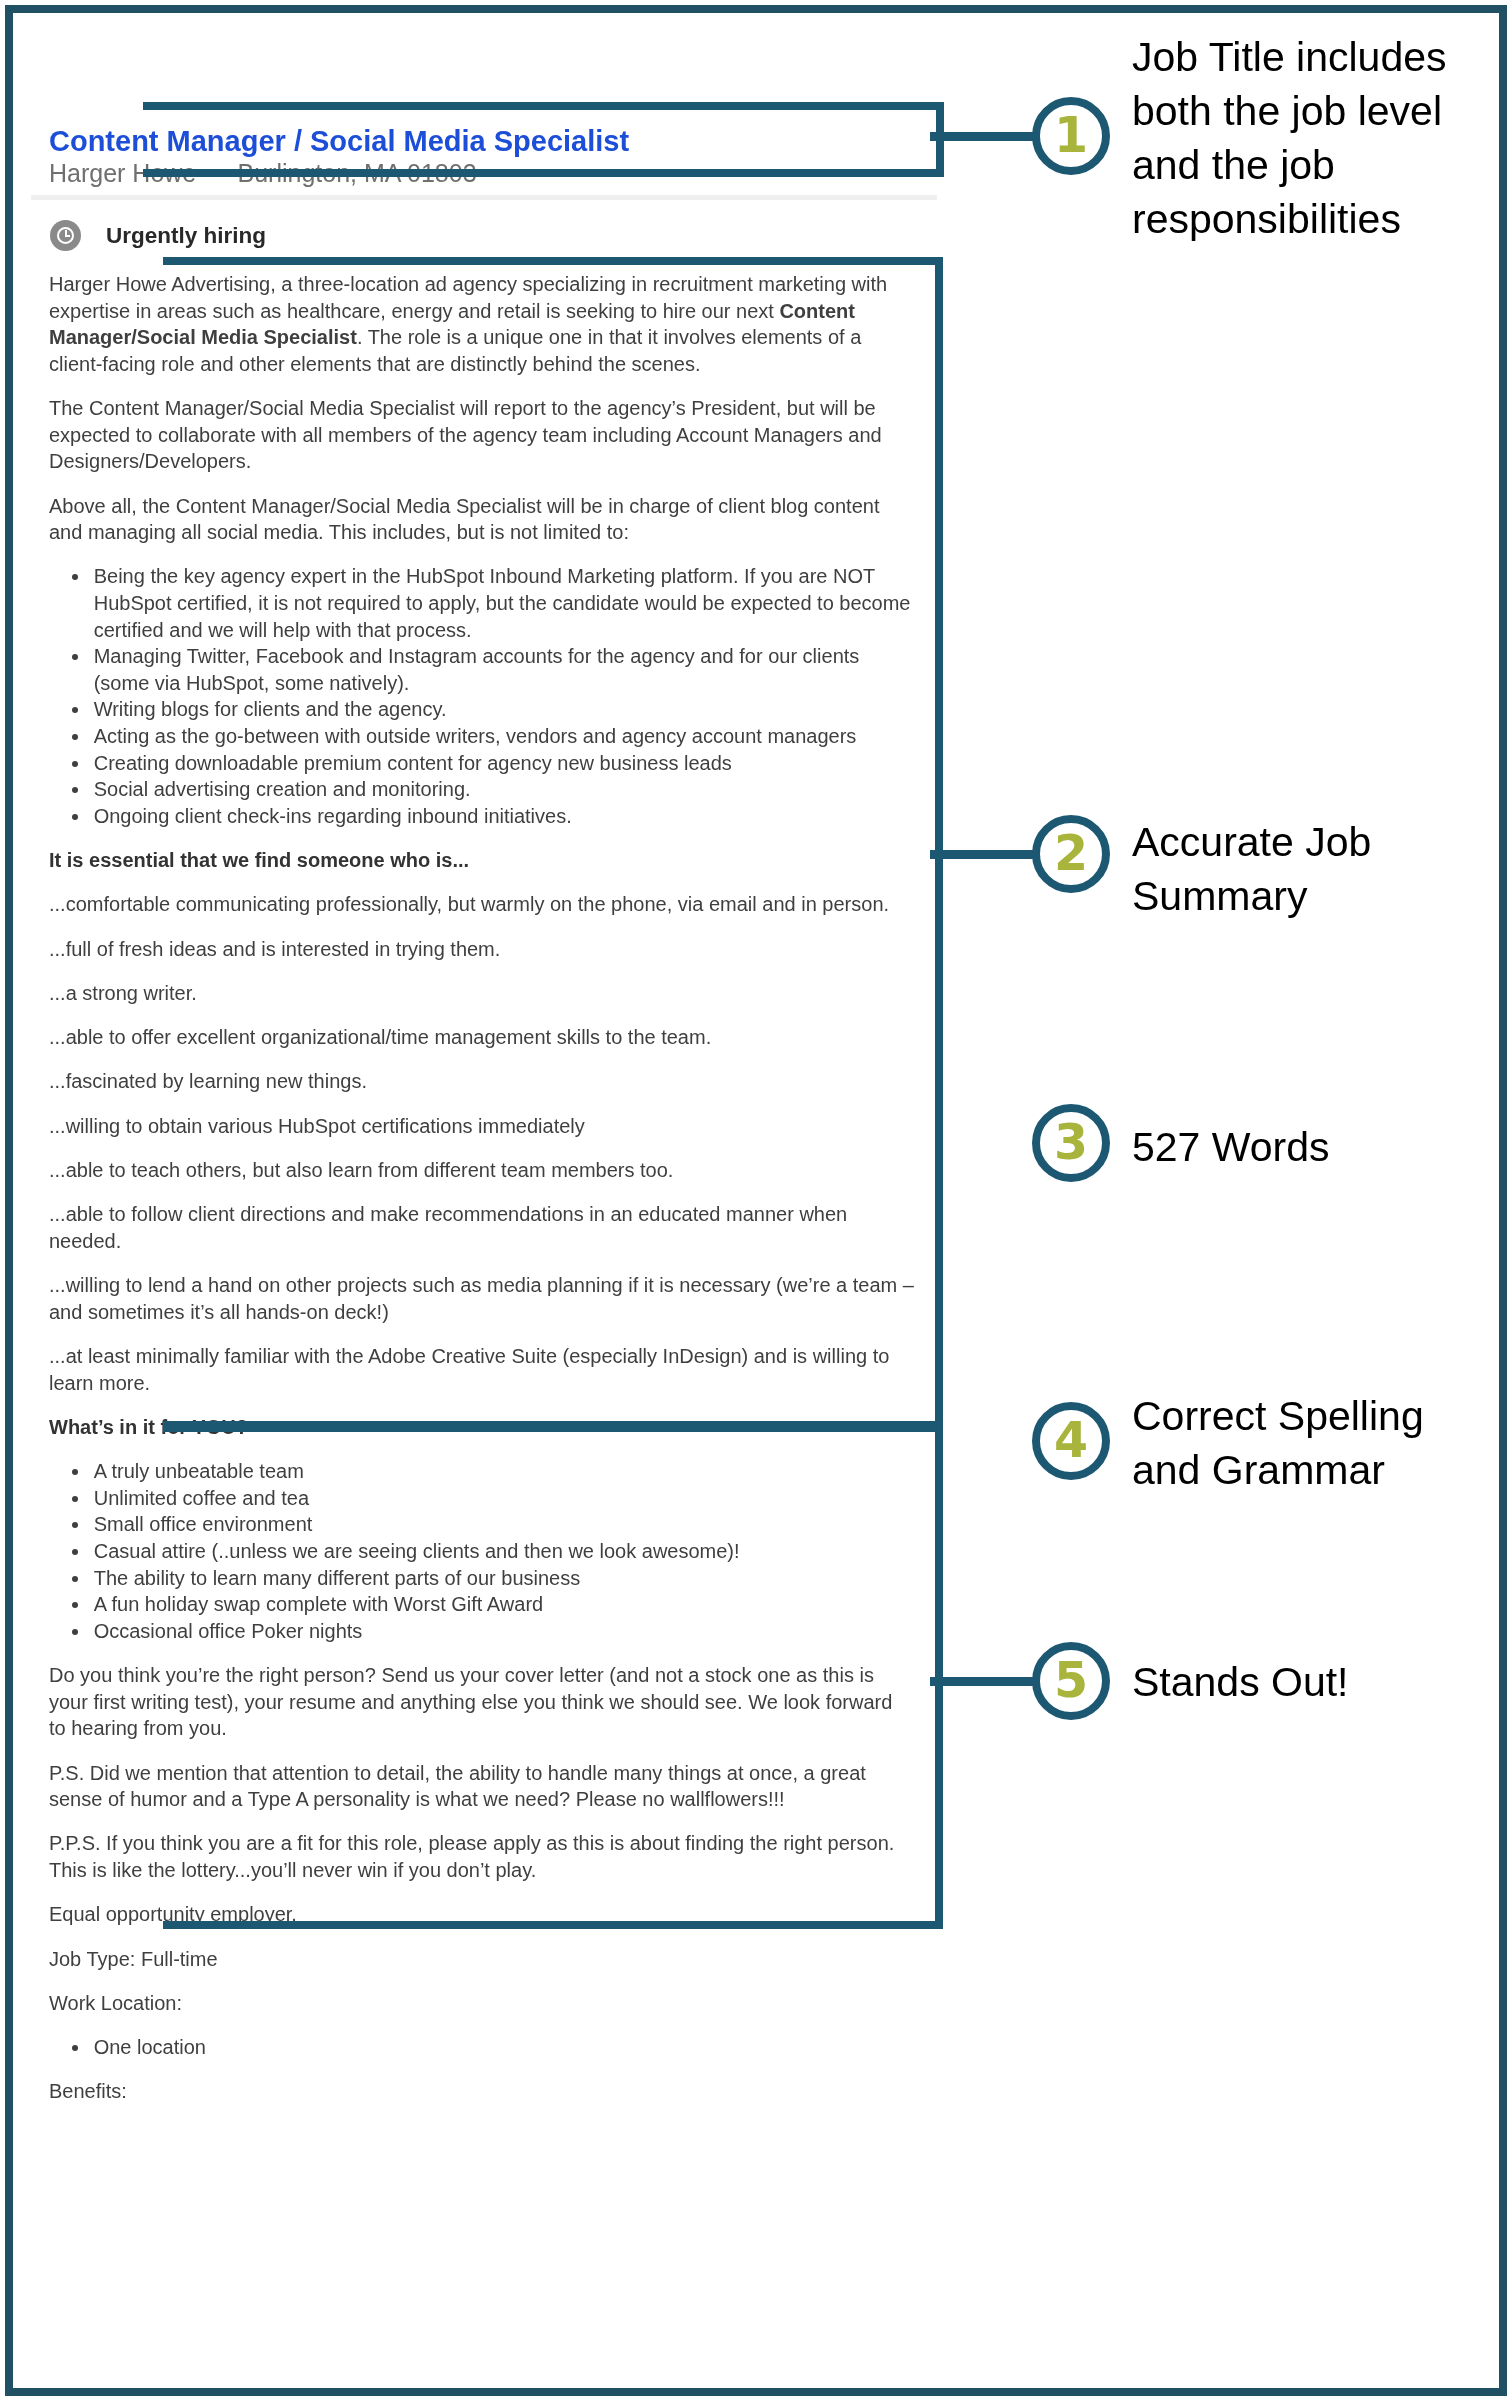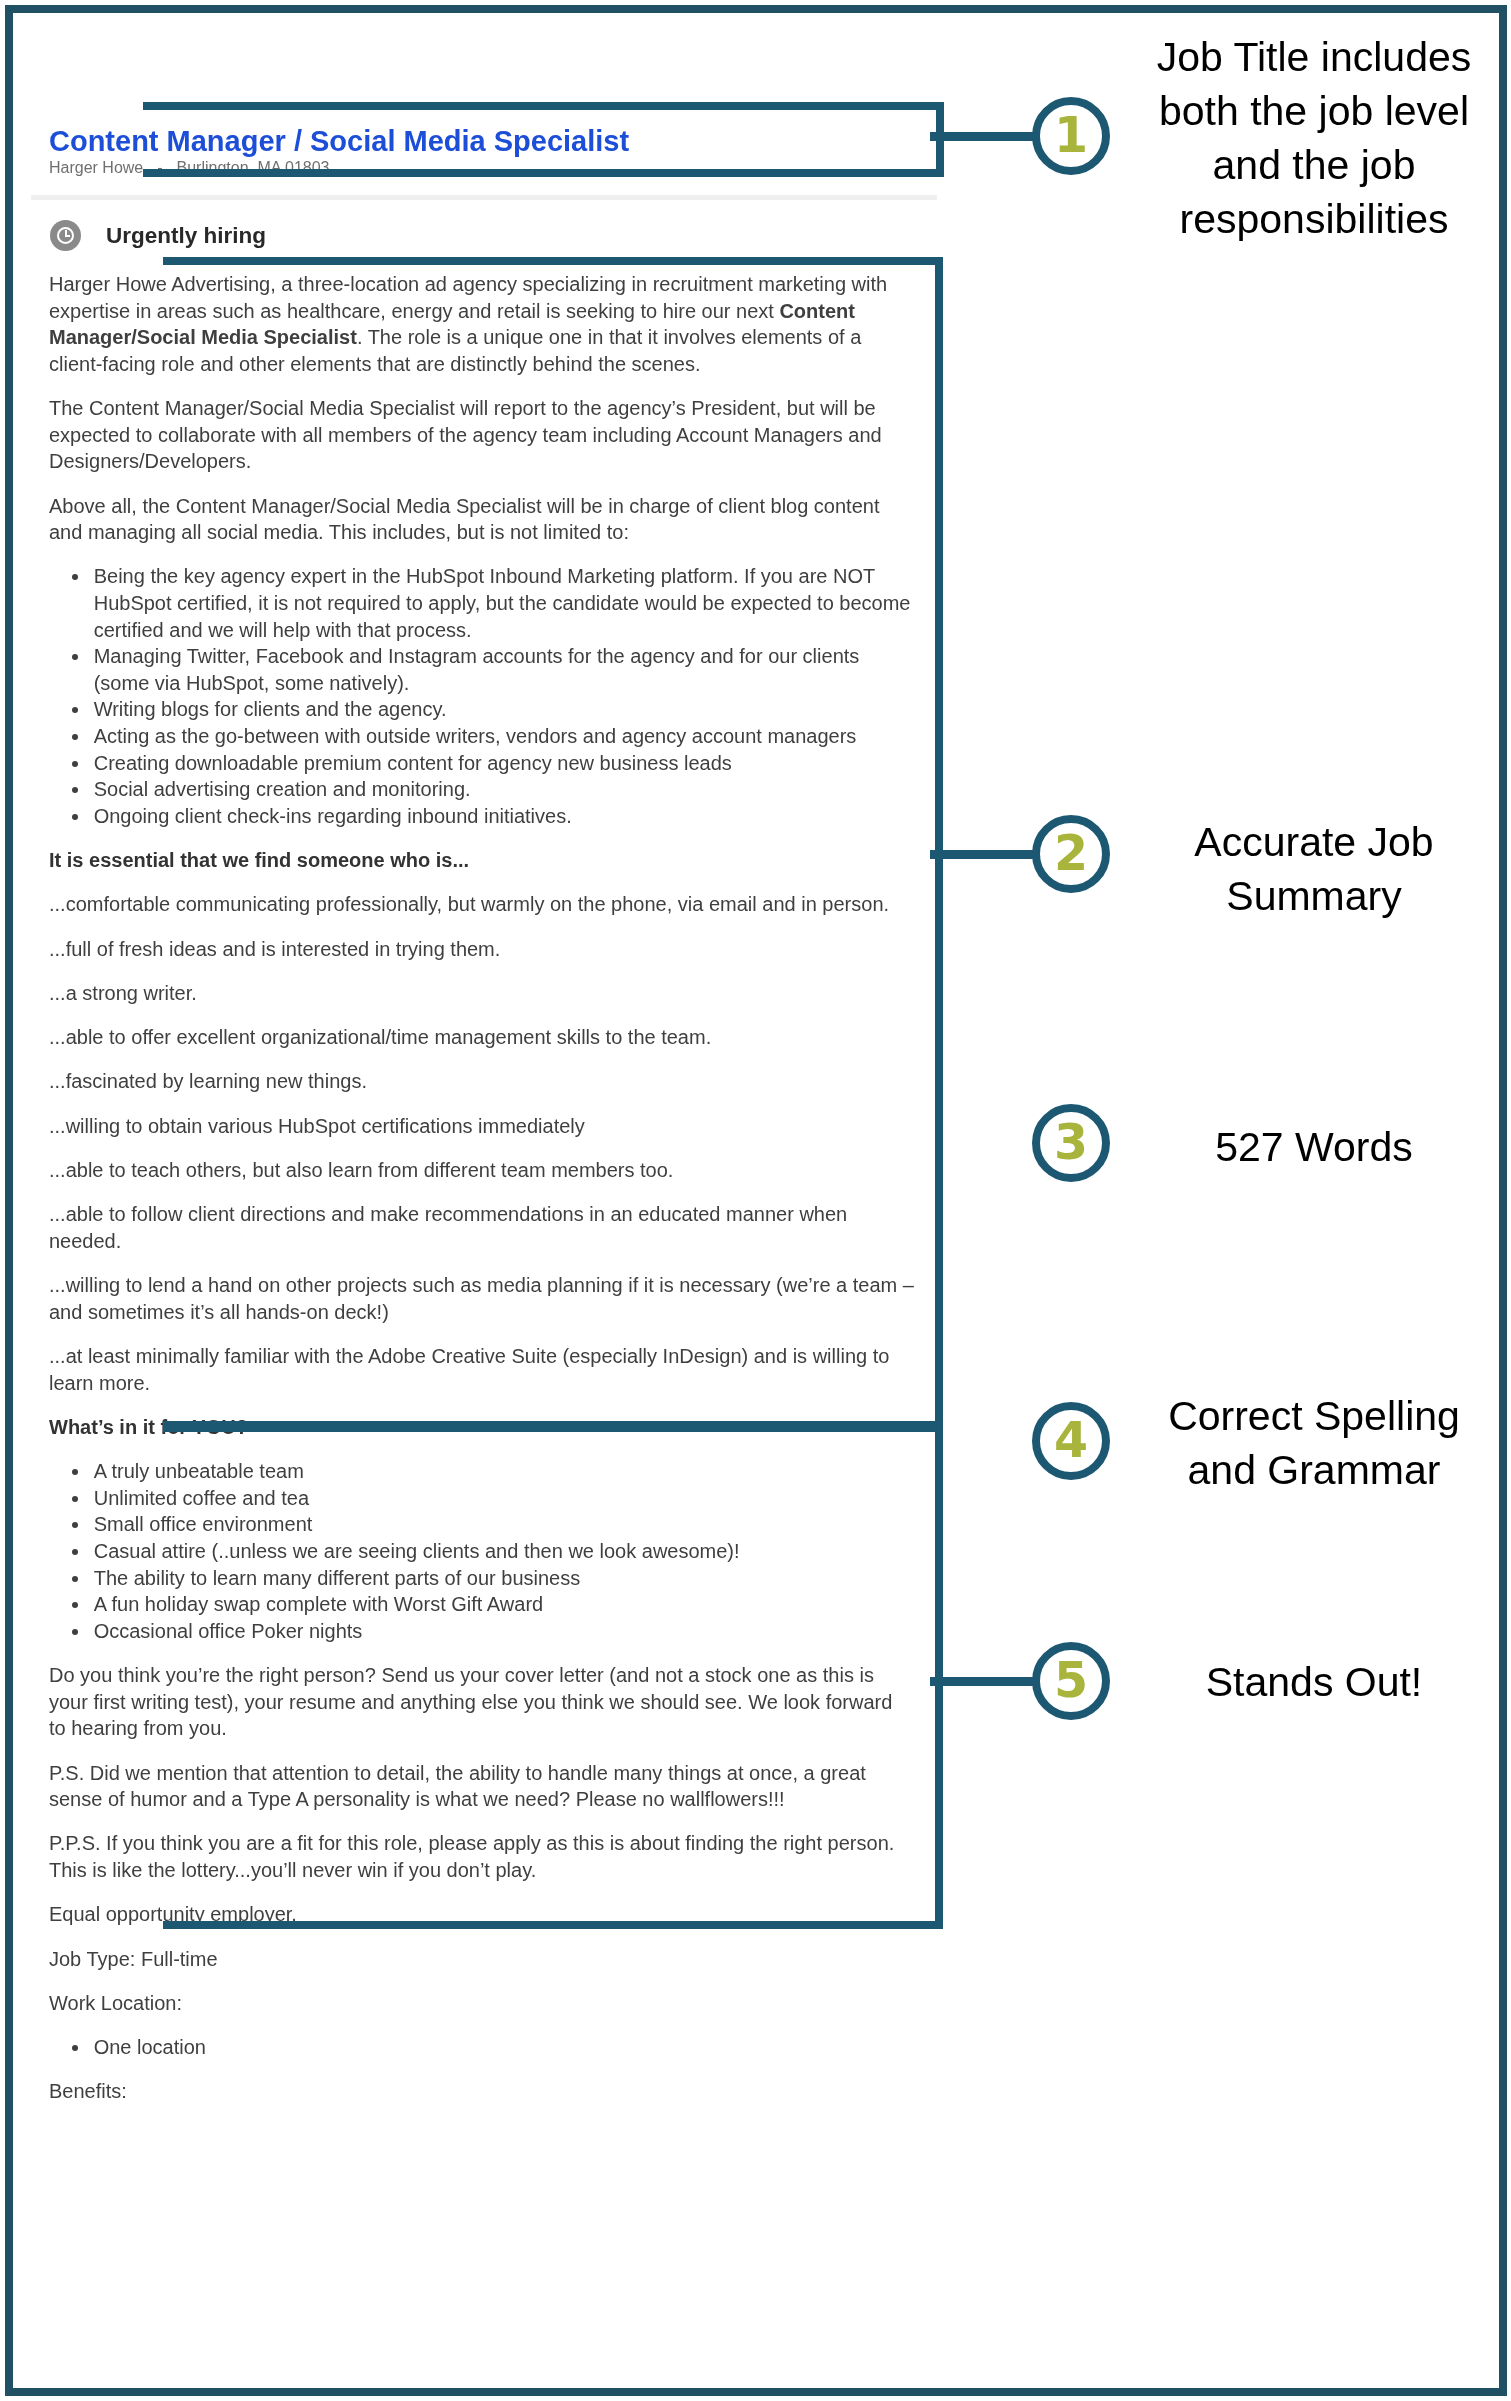--- a/index.html
+++ b/index.html
@@ -3,21 +3,21 @@
 <meta charset="utf-8">
 <style>
   html,body{margin:0;padding:0;background:#fff;}
   body{width:1512px;height:2401px;position:relative;font-family:"Liberation Sans",sans-serif;}
 
   
   .page-frame{position:absolute;left:5.4px;top:5.4px;right:5.4px;bottom:5.4px;border:8.2px solid #1f5064;background:#ffffff;}
 
   
   .job-title{position:absolute;left:49px;top:106px;font-size:29px;font-weight:700;color:#1d4ed8;letter-spacing:0;}
-  .company-line{position:absolute;left:49px;top:159px;font-size:16px;color:#6f6f6f;}
+  .company-line{position:absolute;left:49px;top:159px;font-size:25px;color:#6f6f6f;}
   .company-line span{margin-right:9.5px;}
   .divider{position:absolute;left:31px;top:195px;width:906px;height:4.8px;background:#efefef;}
 
   .badge{position:absolute;left:50px;top:220px;display:flex;align-items:center;}
   .badge-icon{width:31px;height:31px;border-radius:50%;background:#8a8a8a;position:relative;flex:0 0 auto;}
   .badge-icon .face{position:absolute;left:6.8px;top:6.8px;right:6.8px;bottom:6.8px;border:2px solid #fff;border-radius:50%;}
   .badge-icon .hand-h{position:absolute;left:15px;top:9.5px;width:2px;height:6.8px;background:#fff;}
   .badge-icon .hand-m{position:absolute;left:15px;top:15px;width:5.4px;height:2px;background:#fff;}
   .badge-label{margin-left:25px;font-size:22.5px;font-weight:700;color:#282828;}
 
@@ -38,21 +38,21 @@
   .s1{left:930px;top:132px;width:104px;}
   .s2{left:930px;top:850px;width:104px;}
   .s5{left:930px;top:1677px;width:104px;}
 
   
   .ann-circle{position:absolute;left:1032px;width:78px;height:78px;border:8.9px solid #1d5872;border-radius:50%;
               background:#fff;display:flex;align-items:center;justify-content:center;box-sizing:border-box;}
   .ann-circle span{font-family:"DejaVu Sans",sans-serif;font-weight:700;font-size:49px;color:#a8b43c;line-height:1;transform:translateY(-1.4px);}
   .c1{top:97px;} .c2{top:815px;} .c3{top:1104px;} .c4{top:1402px;} .c5{top:1642px;}
 
-  .ann-text{position:absolute;left:1132px;width:364px;font-size:41px;line-height:54px;color:#000;text-align:center;}
+  .ann-text{position:absolute;left:1132px;width:364px;font-size:41px;line-height:54px;color:#000;}
   .at1{top:30px;} .at2{top:815px;} .at3{top:1120px;} .at4{top:1389px;} .at5{top:1655px;}
 </style>
 </head>
 <body>
 
 <div class="page-frame"></div>
 
 <h1 class="job-title">Content Manager / Social Media Specialist</h1>
 
 <div class="company-line">

